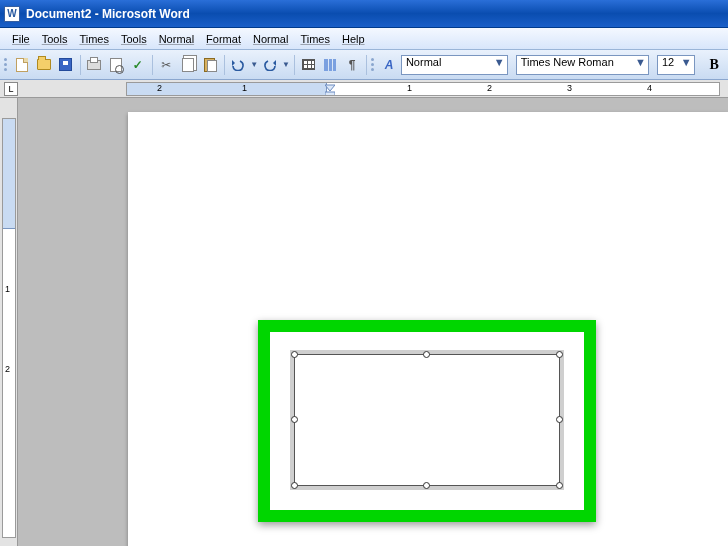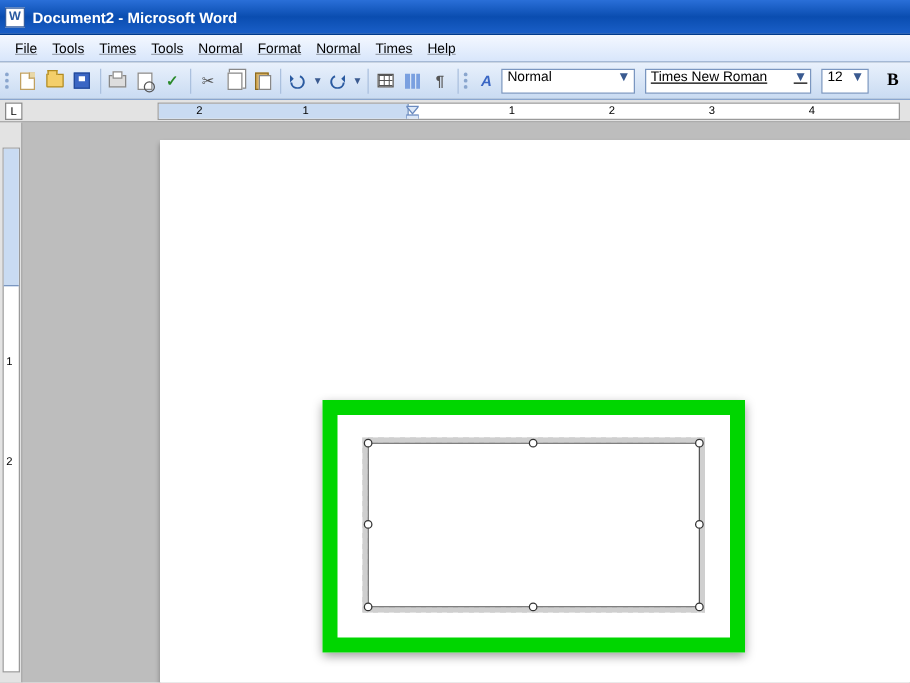--- a/index.html
+++ b/index.html
@@ -46,21 +46,21 @@
 .tb-grip { width: 5px; height: 22px; display: flex; flex-direction: column; justify-content: center; gap: 2px; margin-right: 2px;}
 .tb-grip span { width: 3px; height: 3px; background: #8aa6ce; border-radius: 50%; }
 
 .fmt-combo {
   height: 20px; background: #fff; border: 1px solid #7a96c0;
   display: flex; align-items: flex-start; font-size: 11px;
   padding: 0 2px 0 4px;
 }
 .fmt-combo .dd { width: 12px; text-align: center; color: #3a5a90; cursor: default; }
 .style-combo { width: 120px; }
-.font-combo  { width: 150px; text-decoration: underline; }
+.font-combo  { width: 150px; }
 .size-combo  { width: 42px; }
 
 .ruler-row { height: 18px; background: #e3e3e3; border-bottom: 1px solid #9a9a9a; position: relative; }
 .tab-marker {
   position: absolute; left: 4px; top: 2px; width: 14px; height: 14px;
   background: #fff; border: 1px solid #888; font-size: 9px;
   display: flex; align-items: center; justify-content: center;
 }
 .hruler {
   position: absolute; left: 126px; right: 8px; top: 2px; height: 14px;

